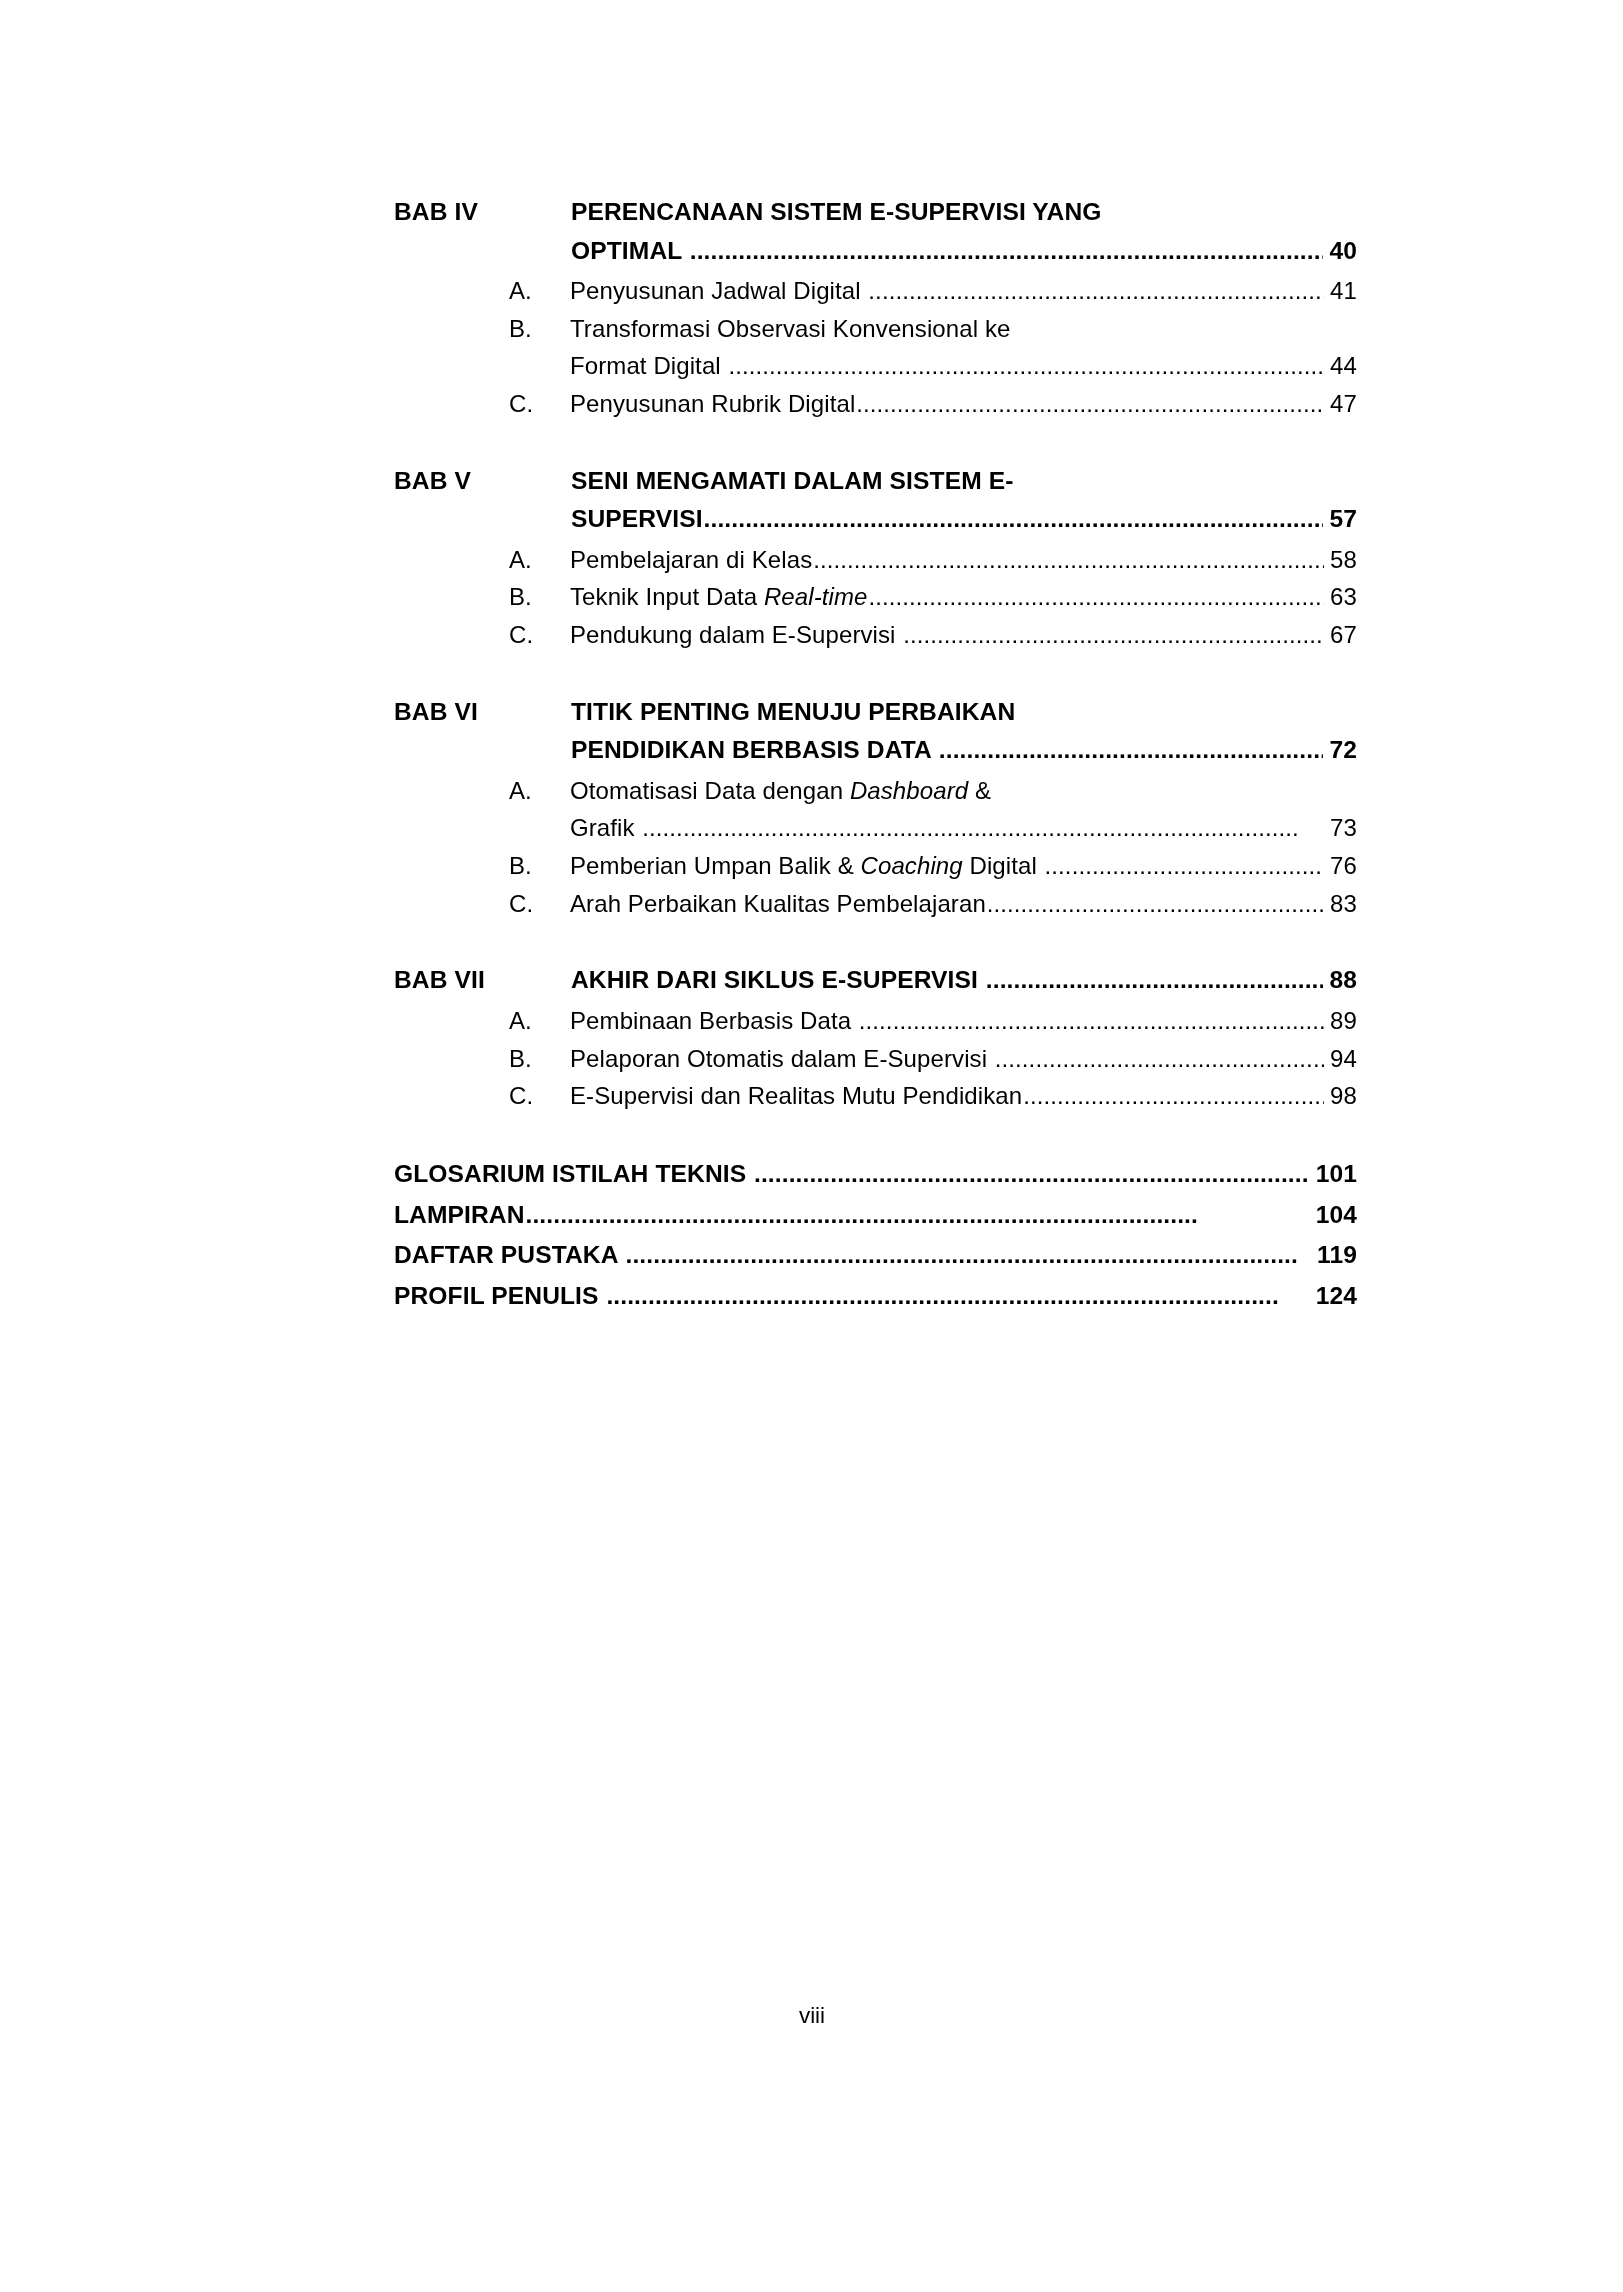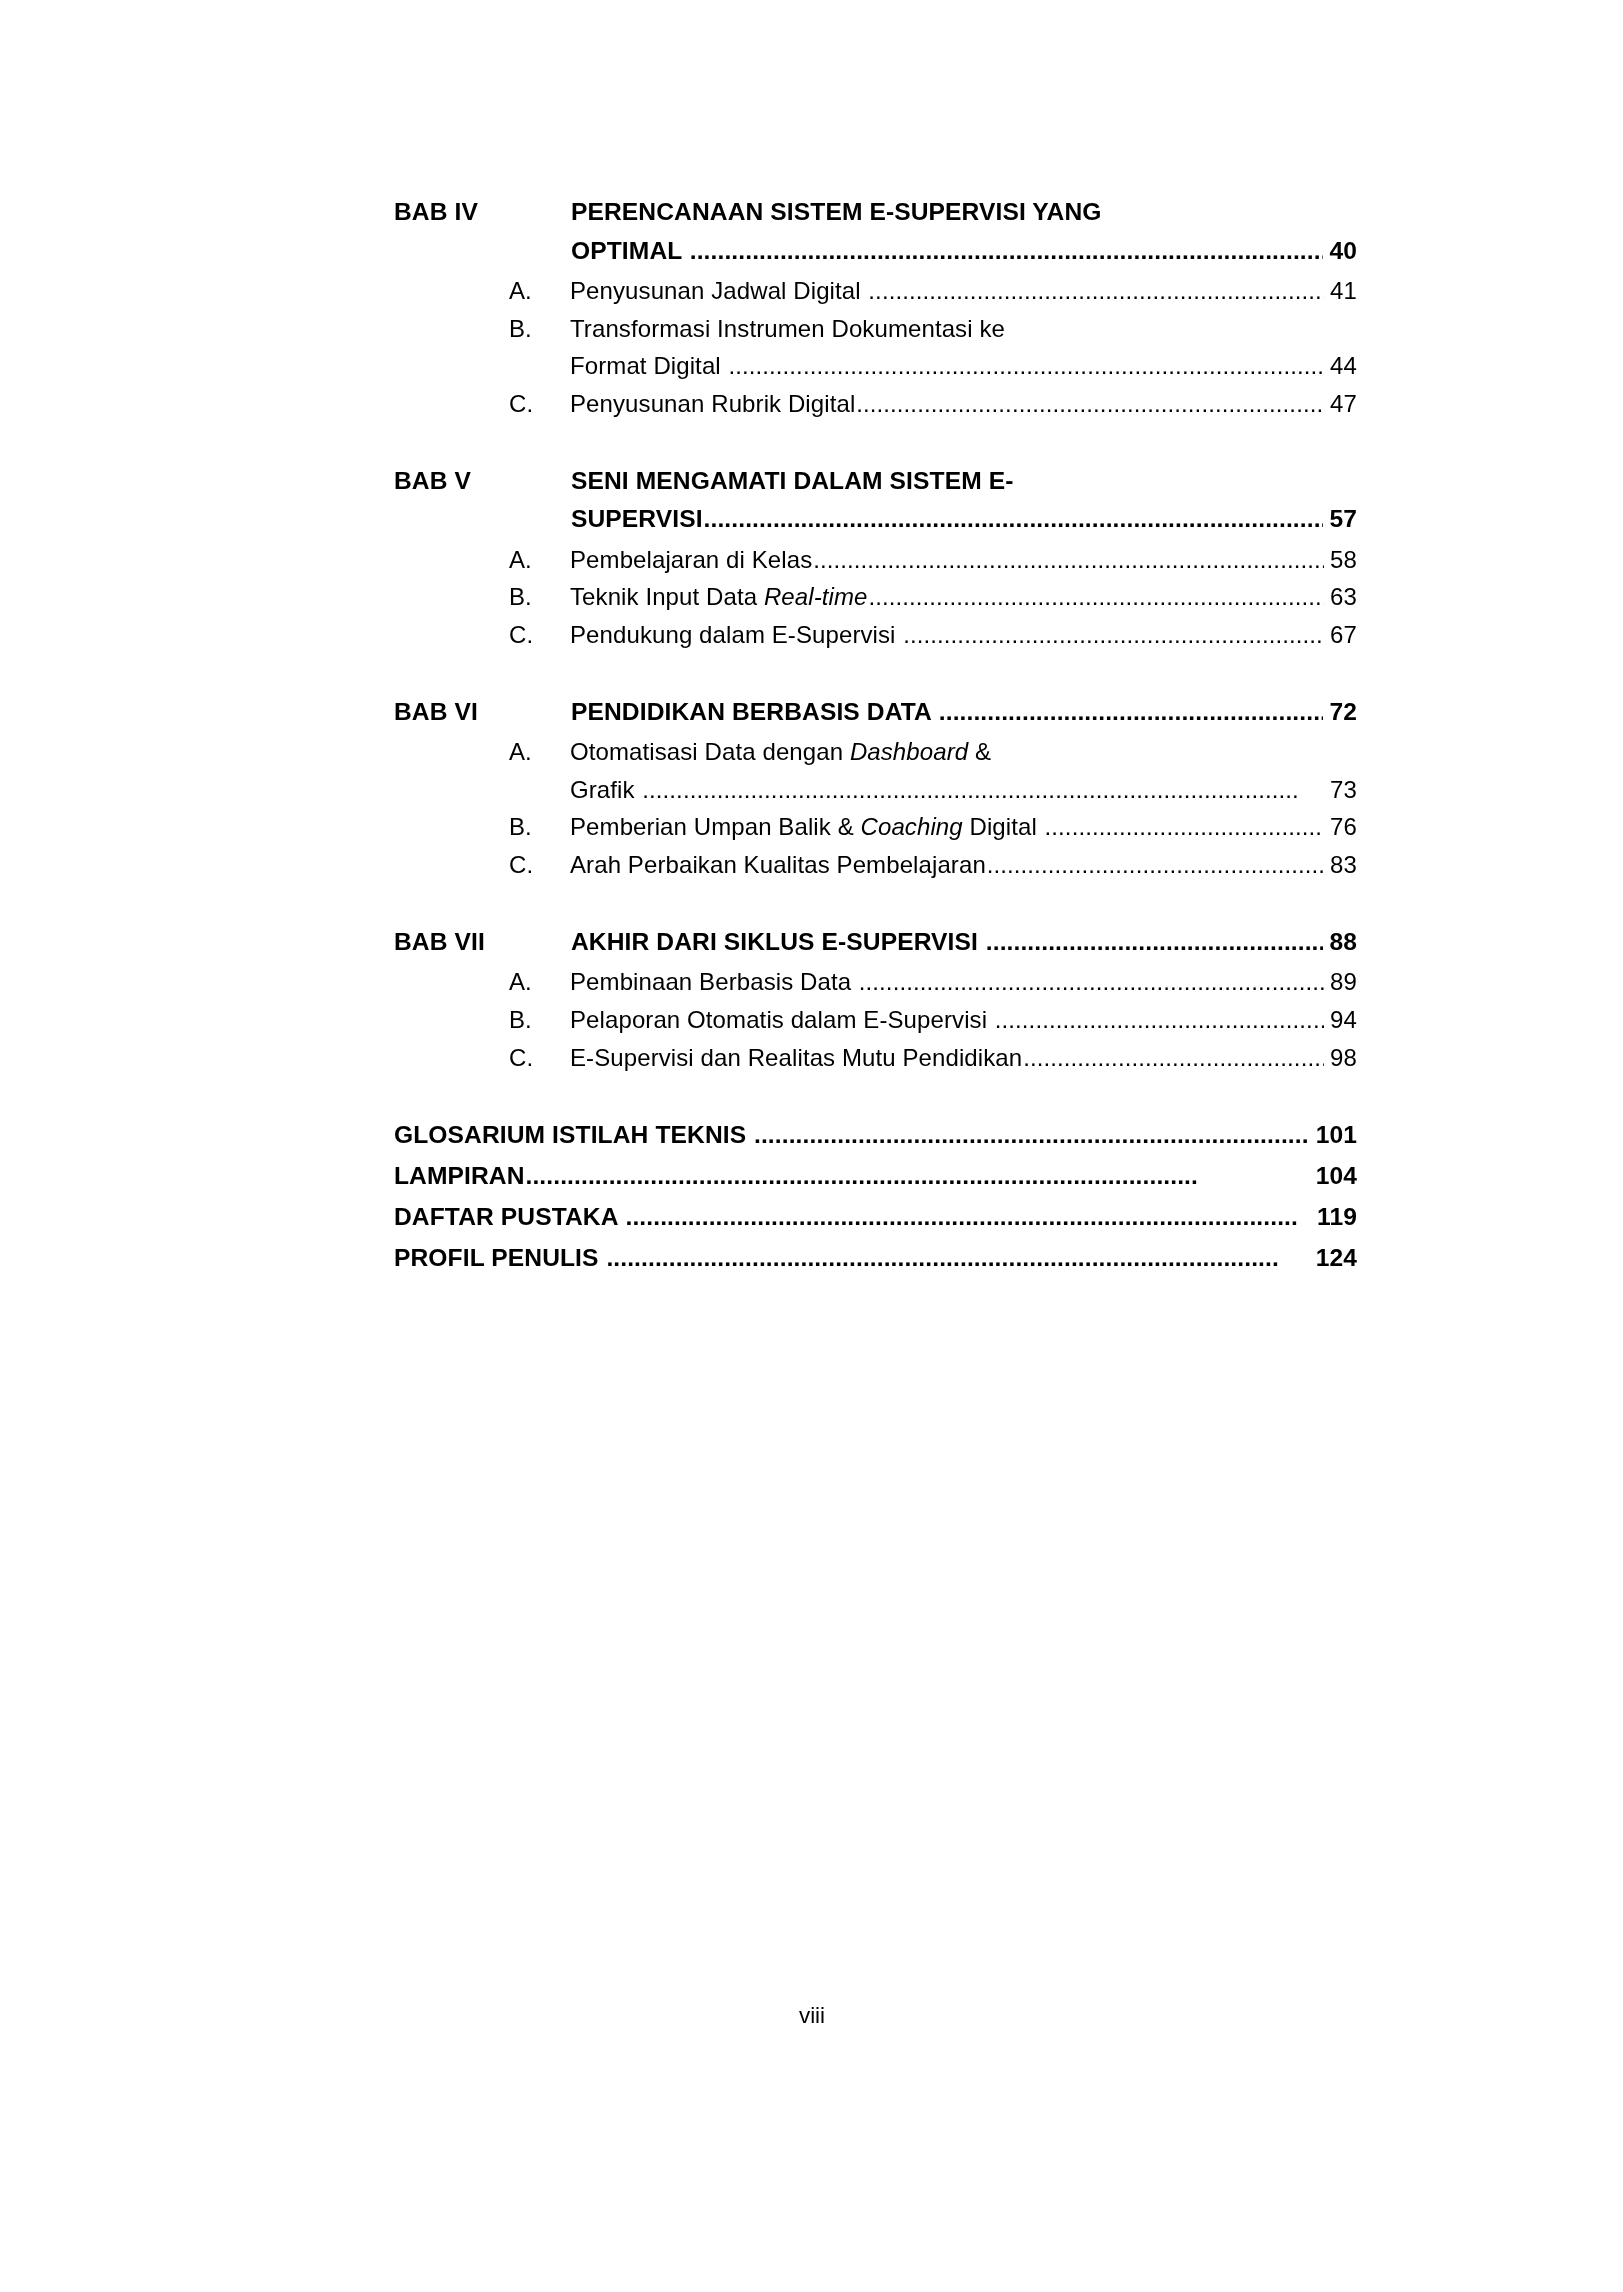--- a/index.html
+++ b/index.html
@@ -141,21 +141,21 @@
             <div class="leader-row">
               <span class="txt">Penyusunan Jadwal Digital </span>
               <span class="dots">.................................................................................................</span>
               <span class="pg">41</span>
             </div>
           </div>
         </div>
         <div class="section">
           <div class="sec-letter">B.</div>
           <div class="sec-body">
-            <div class="sec-line1">Transformasi Instrumen Dokumentasi ke</div>
+            <div class="sec-line1">Transformasi Observasi Konvensional ke</div>
             <div class="leader-row">
               <span class="txt">Format Digital </span>
               <span class="dots">.................................................................................................</span>
               <span class="pg">44</span>
             </div>
           </div>
         </div>
         <div class="section">
           <div class="sec-letter">C.</div>
           <div class="sec-body">
@@ -212,20 +212,21 @@
             </div>
           </div>
         </div>
       </div>
     </div>
 
     <div class="chapter">
       <div class="chapter-head">
         <div class="chapter-label">BAB VI</div>
         <div class="chapter-title-wrap">
+          <div class="wrapline">TITIK PENTING MENUJU PERBAIKAN</div>
           <div class="leader-row">
             <span class="txt">PENDIDIKAN BERBASIS DATA </span>
             <span class="dots">.................................................................................................</span>
             <span class="pg">72</span>
           </div>
         </div>
       </div>
       <div class="sections">
         <div class="section">
           <div class="sec-letter">A.</div>

